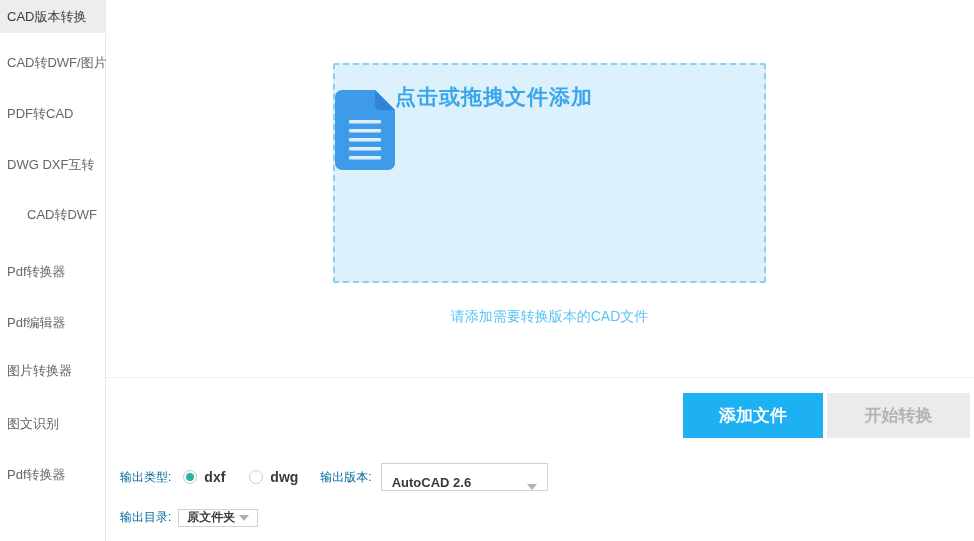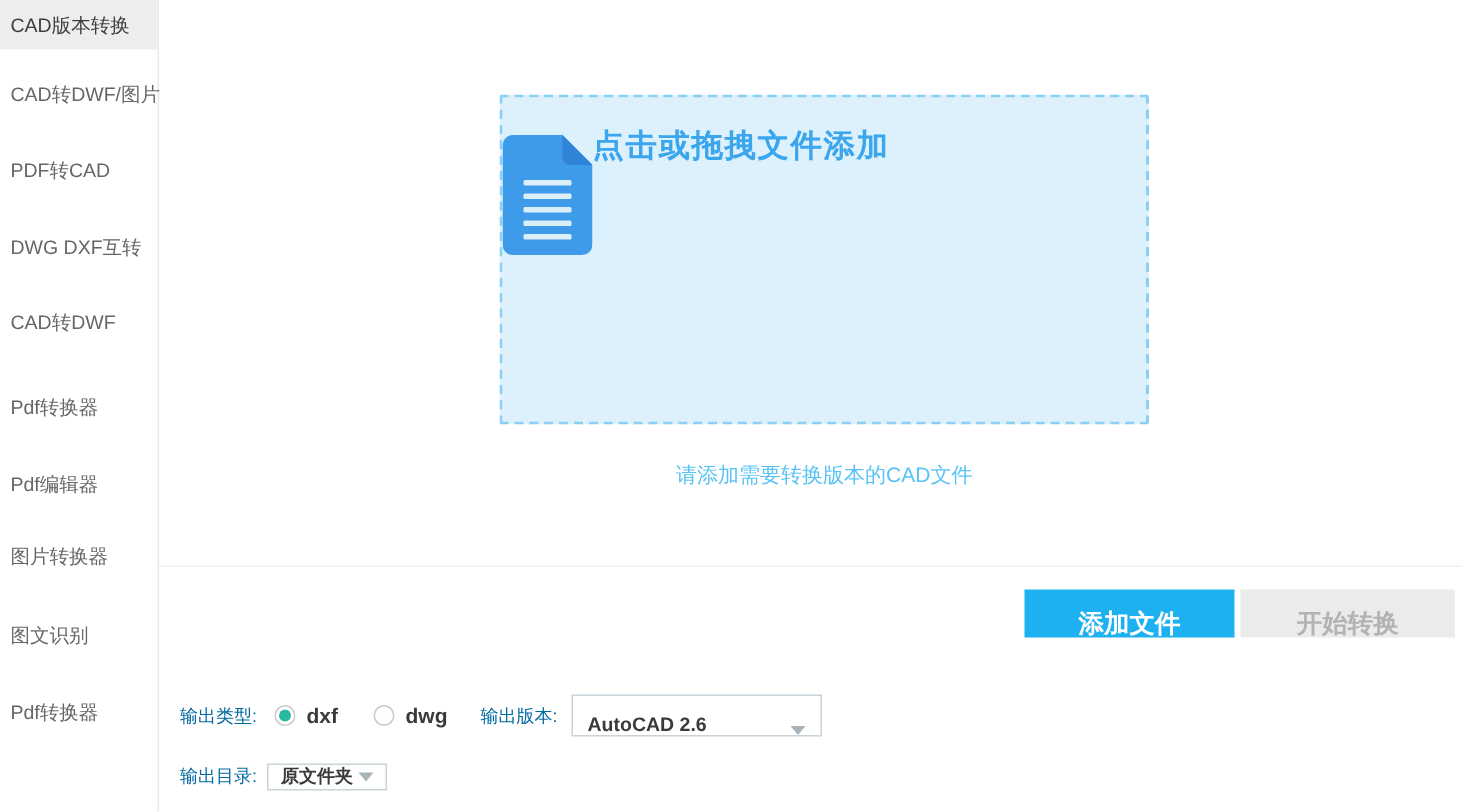--- a/index.html
+++ b/index.html
@@ -13,21 +13,21 @@
   
   .sidebar { position:absolute; left:0; top:0; width:106px; height:541px;
              border-right:1px solid #e9e9e9; background:#fff; }
   .side-item { position:absolute; left:0; width:105px; height:33px; line-height:33px;
                padding-left:7px; font-size:13px; color:#666666; cursor:pointer; white-space:nowrap; }
   .side-item.selected { background:#ededed; color:#3d3d3d; }
   .side-item:nth-child(1){ top:0; }
   .side-item:nth-child(2){ top:46px; }
   .side-item:nth-child(3){ top:97px; }
   .side-item:nth-child(4){ top:148px; }
-  .side-item:nth-child(5){ top:198px; }
+  .side-item:nth-child(5){ top:198px;margin-left:20px; }
   .side-item:nth-child(6){ top:255px; }
   .side-item:nth-child(7){ top:306px; }
   .side-item:nth-child(8){ top:354px; }
   .side-item:nth-child(9){ top:407px; }
   .side-item:nth-child(10){ top:458px; }
 
   
   .dropzone { position:absolute; left:333px; top:63px; width:433px; height:220px;
               background:var(--dropzone-bg,#dcf1fb);
               border:2px dashed var(--dropzone-border,#8bd0f3); border-radius:2px;
@@ -35,21 +35,21 @@
   .doc-icon { margin-top:25px; }
   .dz-label { margin-top:18px; font-size:21px; font-weight:bold;
               color:var(--dropzone-text,#3ba6ee); letter-spacing:1px; }
 
   .hint { position:absolute; left:333px; top:308px; width:433px; text-align:center;
           font-size:14px; color:var(--hint-blue,#58c3f6); }
 
   .divider { position:absolute; left:106px; top:377px; width:868px; height:1px; background:#eeeeee; }
 
   
-  .btn { position:absolute; top:393px; height:32px; border:none; text-align:center;
+  .btn { position:absolute; top:393px; height:45px; border:none; text-align:center;
          line-height:45px; font-size:17px; font-weight:bold; font-family:inherit; }
   .btn-add   { left:683px; width:140px; background:var(--accent-blue,#1eb1f1); color:#ffffff; cursor:pointer; }
   .btn-start { left:827px; width:143px; background:#ebebeb; color:#b3b3b3; cursor:default; }
 
   
   .row1 { position:absolute; left:120px; top:463px; height:28px; display:flex; align-items:center; }
   .row2 { position:absolute; left:120px; top:504px; height:27px; display:flex; align-items:center; }
   .ctl-label { font-size:12px; color:#0369a1; white-space:nowrap; }
   .radio { width:14px; height:14px; border-radius:50%; border:1px solid #c9c9c9; background:#fff;
            display:inline-flex; align-items:center; justify-content:center; flex:none; cursor:pointer; }

